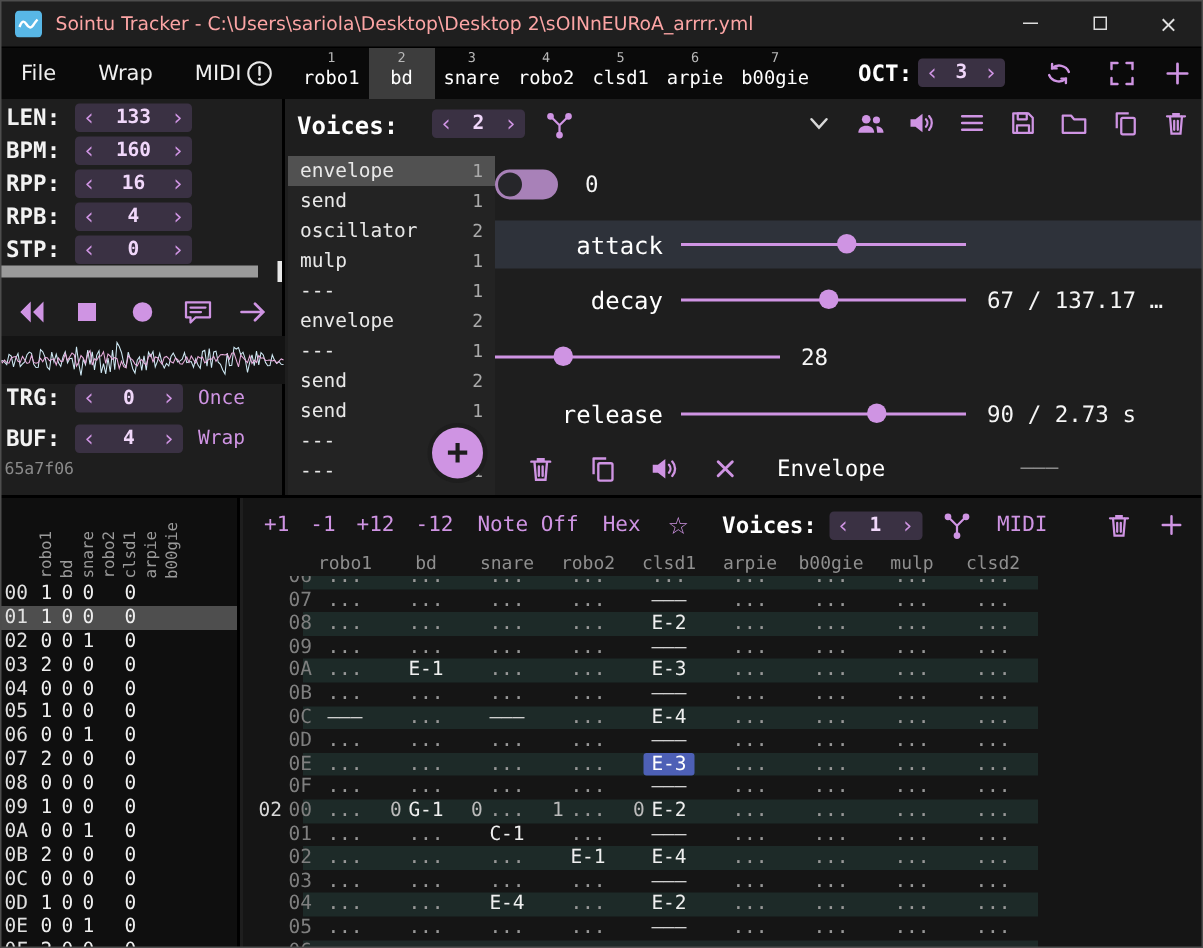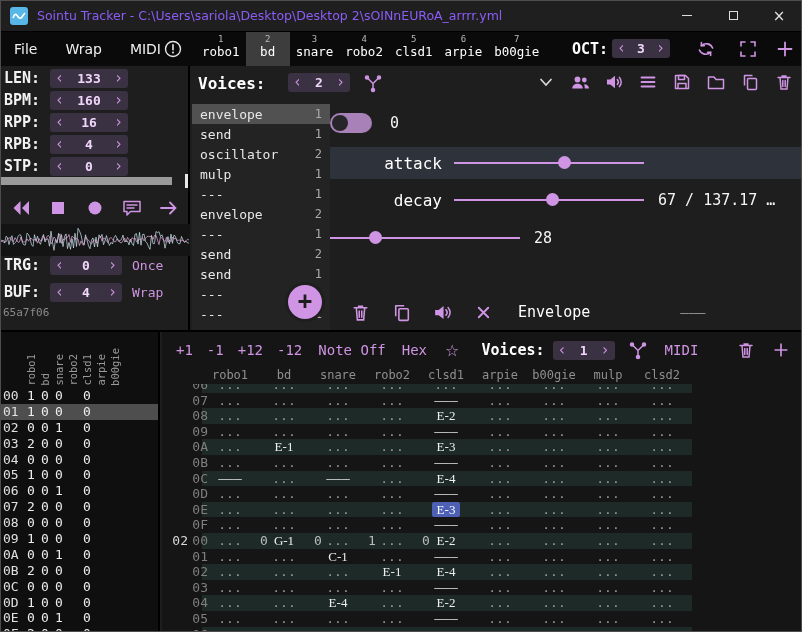--- a/index.html
+++ b/index.html
@@ -5,21 +5,21 @@
   * { margin:0; padding:0; box-sizing:border-box; }
   html,body { width:802px; height:632px; }
   body { position:relative; background:#1e1e1e; overflow:hidden;
          font-family:"DejaVu Sans Mono",monospace; color:#e8e8e8; }
   .frame { position:absolute; inset:0; border:1px solid #4d4d4d; pointer-events:none; z-index:99; }
 
   
   .titlebar { position:absolute; left:0; top:0; width:802px; height:32px; background:#1f1f1f;
               display:flex; align-items:center; border-bottom:1px solid #000; }
   .tb-icon { width:18px; height:18px; margin:0 9px 0 10px; flex:0 0 auto; }
-  .tb-title { font-family:"DejaVu Sans",sans-serif; font-size:12.5px; color:#8b5cf6; white-space:nowrap; }
+  .tb-title { font-family:"DejaVu Sans",sans-serif; font-size:12.5px; color:#fca5a5; white-space:nowrap; }
   .tb-btns { margin-left:auto; display:flex; height:32px; }
   .tb-btn { width:46px; height:32px; display:flex; align-items:center; justify-content:center;
             font-family:"DejaVu Sans",sans-serif; font-size:15px; color:#e0e0e0; }
   .tb-min-glyph { width:10px; height:1px; background:#ddd; }
   .tb-max-glyph { width:9px; height:9px; border:1px solid #ddd; }
 
   
   .menubar { position:absolute; left:0; top:32px; width:802px; height:34px; background:#0a0a0a; }
   .menu-items { position:absolute; left:0; top:0; height:34px; display:flex; align-items:center; }
   .menu-item { font-family:"DejaVu Sans",sans-serif; font-size:14px; color:#f0f0f0; padding:0 14px; }
@@ -112,21 +112,21 @@
   .pt-track { position:absolute; width:54px; text-align:center; font-size:12px; color:#8f8f8f; }
   .pt-rows { position:absolute; left:0; top:52px; right:0; bottom:0; overflow:hidden; }
   .pt-row { height:15.6px; position:relative; font-size:13px; line-height:15.6px; }
   .pt-row.tint::before { content:""; position:absolute; left:40px; width:490px; top:0; bottom:0; background:#1d2a28; }
   .p-order { position:absolute; left:2px; width:24px; text-align:right; color:#d8d8d8; z-index:1; }
   .p-idx { position:absolute; left:28px; width:18px; text-align:right; color:#7f7f7f; z-index:1; }
   .p-cell { position:absolute; top:0; width:54px; height:100%; display:flex; align-items:center; justify-content:center; z-index:1; }
   .p-pfx { position:absolute; left:3px; color:#bbbbbb; }
   .p-dots { color:#989898; }
   .p-dash { color:#cfcfcf; }
-  .p-note { color:#efefef;font-family:Liberation Serif, serif; }
+  .p-note { color:#efefef; }
   .p-sel { background:#4d60b6; border-radius:2px; padding:0 5px; color:#fff; }
 
   svg { display:block; }
 </style>
 </head>
 <body>
 
 <div class="frame"></div>
 
 <div class="titlebar">
@@ -456,20 +456,28 @@
           <div class="slider-knob" style="left: 92px;"></div>
         </div>
         <span class="param-value">67 / 137.17 …</span>
       </div>
       <div class="param-row" style="top: 119px;">
         <div class="slider">
           <div class="slider-track"></div>
           <div class="slider-knob" style="left: 39px;"></div>
         </div>
         <span class="param-value">28</span>
+      </div>
+      <div class="param-row" style="top: 157px;">
+        <span class="param-label">release</span>
+        <div class="slider">
+          <div class="slider-track"></div>
+          <div class="slider-knob" style="left: 124px;"></div>
+        </div>
+        <span class="param-value">90 / 2.73 s</span>
       </div>
     </div>
   <div class="unit-footer">
     <span class="icon">
       <svg viewBox="0 0 20 20" width="21" height="21" stroke="#cf94e3" stroke-width="1.5" fill="none" stroke-linecap="round">
           <path d="M4 5.5h12M8.2 5.5V4h3.6v1.5M6 5.5l1 11.5h6l1-11.5M8.8 8.5v6M11.2 8.5v6"></path>
         </svg>
     </span>
     <span class="icon">
       <svg viewBox="0 0 20 20" width="21" height="21" stroke="#cf94e3" stroke-width="1.5" fill="none" stroke-linejoin="round">

